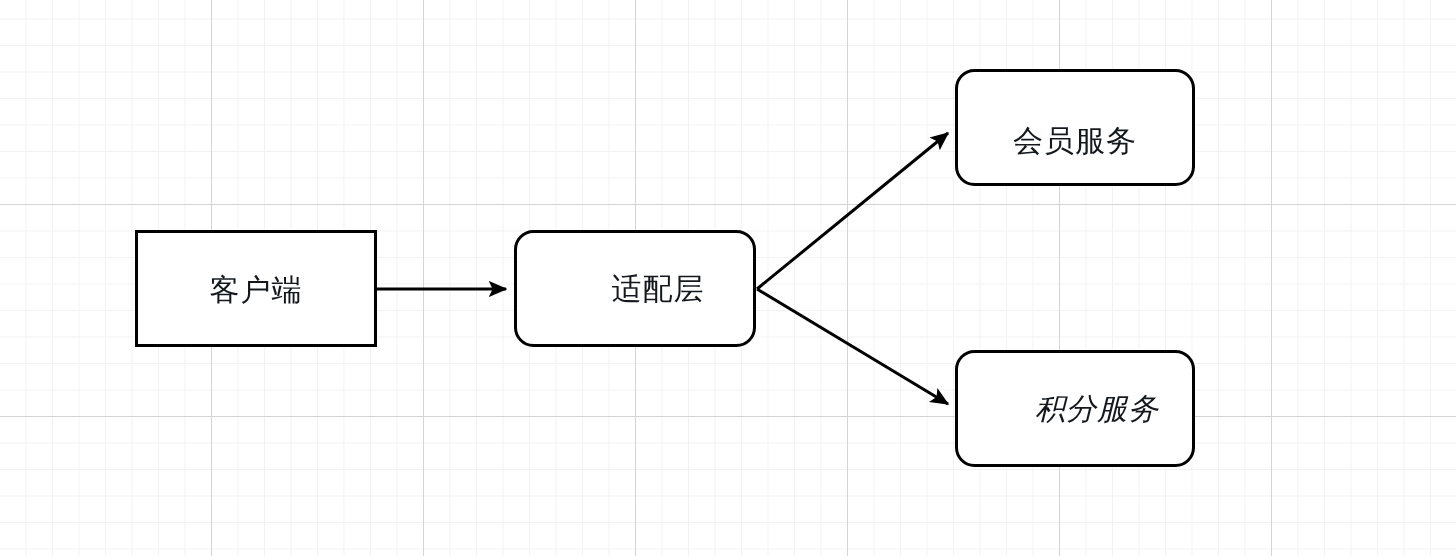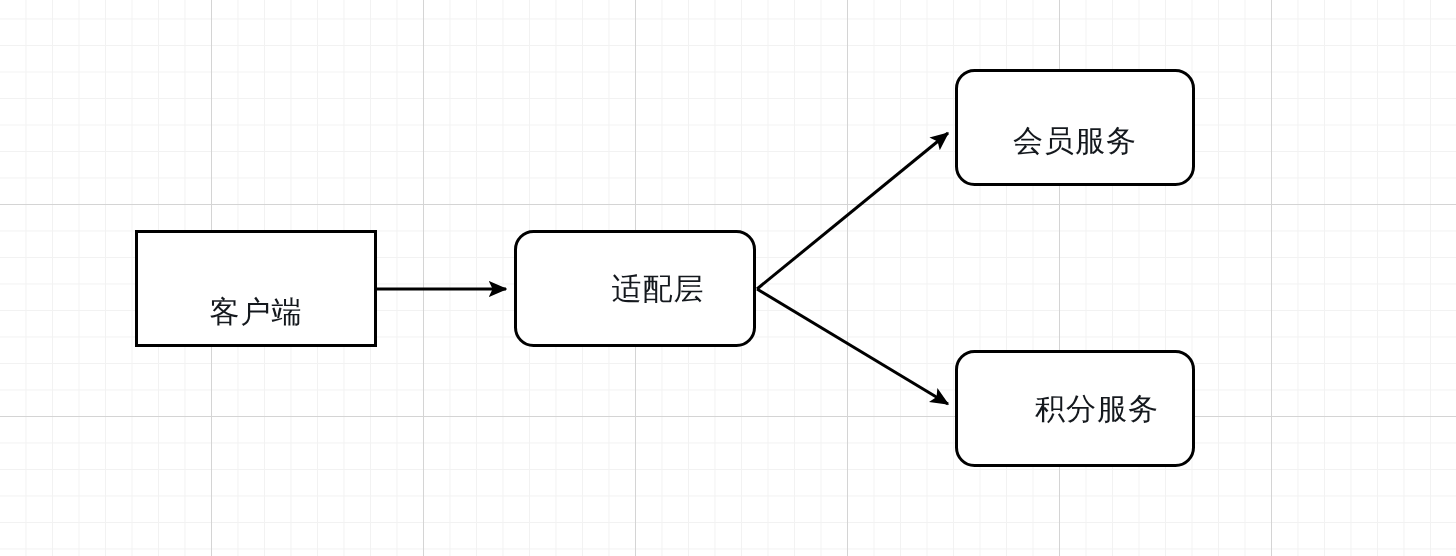--- a/index.html
+++ b/index.html
@@ -70,21 +70,21 @@
 
     <rect x="956.5" y="351.5" width="237" height="114" rx="18" ry="18" fill="#ffffff" stroke="#000000" stroke-width="3"></rect>
 
     <line x1="377" y1="289" x2="506" y2="289" stroke="#000000" stroke-width="3" marker-end="url(#arrow-filled)"></line>
 
     <line x1="757" y1="289" x2="948" y2="133" stroke="#000000" stroke-width="3" marker-end="url(#arrow-filled)"></line>
 
     <line x1="757" y1="289" x2="948" y2="404" stroke="#000000" stroke-width="3" marker-end="url(#arrow-filled)"></line>
   </svg>
 
-  <div class="node-label" style="left:135px; top:238px; width:242px; height:147px;text-align:center;">客户端</div>
+  <div class="node-label" style="left:135px; top:216px; width:242px; height:147px;text-align:center;">客户端</div>
 
   <div class="node-label" style="left:514px; top:230px; width:288px; height:117px;">适配层</div>
 
   <div class="node-label" style="left:955px; top:69px; width:240px; height:144px;">会员服务</div>
 
-  <div class="node-label" style="left:955px; top:350px; width:284px; height:117px;">积分服务</div>
+  <div class="node-label" style="left:955px; top:350px; width:284px; height:117px;font-style:italic;">积分服务</div>
 
 </div>
 
 </body></html>

